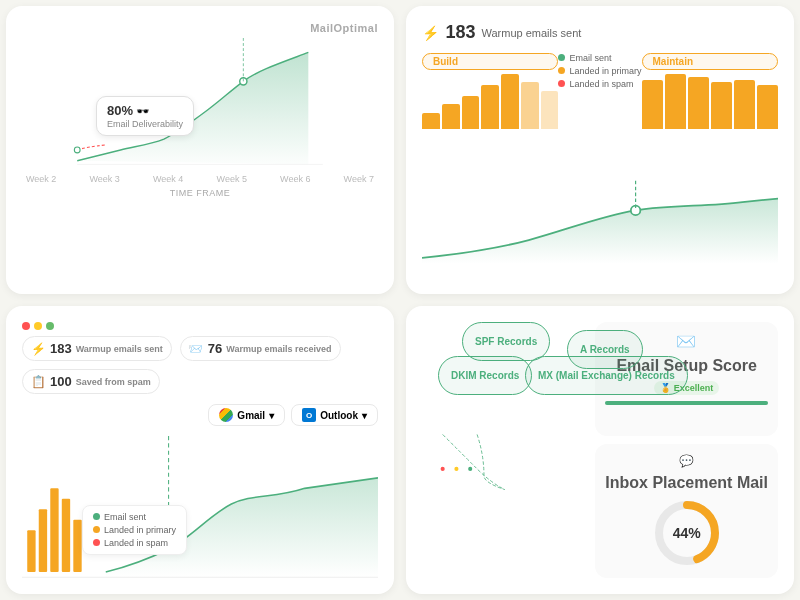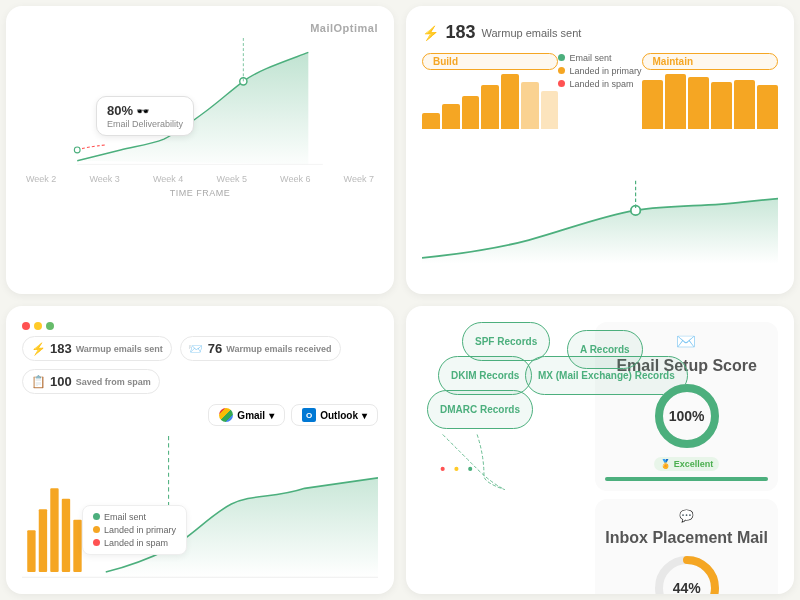--- a/index.html
+++ b/index.html
@@ -440,46 +440,36 @@
 
 <div class="quadrant q4">
   <div style="display:flex;gap:8px;height:100%;">
 
     <div style="flex:1.2;position:relative;">
 
       <div class="dns-tag" style="top:0px;left:40px;">SPF Records</div>
       <div class="dns-tag" style="top:8px;left:145px;">A Records</div>
       <div class="dns-tag" style="top:34px;left:16px;">DKIM Records</div>
       <div class="dns-tag" style="top:34px;left:103px;">MX (Mail Exchange) Records</div>
-      <div class="dns-tag" style="top:68px;left:5px;">DMARC Records</div>
 
       <svg style="position:absolute;top:90px;left:0;width:100%;height:100px;" viewBox="0 0 240 100">
         <path d="M30,10 Q60,40 80,60 Q100,80 120,90" stroke="#4caf7d" stroke-width="1.2" stroke-dasharray="5,3" fill="none"></path>
         <path d="M80,10 Q90,40 90,70 Q90,80 120,90" stroke="#4caf7d" stroke-width="1.2" stroke-dasharray="5,3" fill="none"></path>
 
         <circle cx="30" cy="60" r="3" fill="#ff5252"></circle>
         <circle cx="50" cy="60" r="3" fill="#ffca28"></circle>
         <circle cx="70" cy="60" r="3" fill="#4caf7d"></circle>
       </svg>
     </div>
 
     <div style="display:flex;flex-direction:column;gap:8px;min-width:140px;">
 
       <div class="score-card">
         <div style="font-size:16px;">✉️</div>
         <div class="score-title">Email Setup Score</div>
-        <div class="donut-container">
-          <svg viewBox="0 0 70 70" width="70" height="70">
-            <circle cx="35" cy="35" r="28" fill="none" stroke="#e8e8e8" stroke-width="8"></circle>
-            <circle cx="35" cy="35" r="28" fill="none" stroke="#4caf7d" stroke-width="8" stroke-dasharray="175.9 175.9" stroke-dashoffset="0" stroke-linecap="round" transform="rotate(-90 35 35)"></circle>
-          </svg>
-          <div class="donut-label">
-            <span class="donut-pct">100%</span>
-          </div>
-        </div>
         <div class="score-badge badge-excellent">
           🏅 Excellent
         </div>
 
         <div style="width:100%;height:4px;background:#e8e8e8;border-radius:2px;">
           <div style="width:100%;height:4px;background:#4caf7d;border-radius:2px;"></div>
         </div>
       </div>
 
       <div class="score-card">

